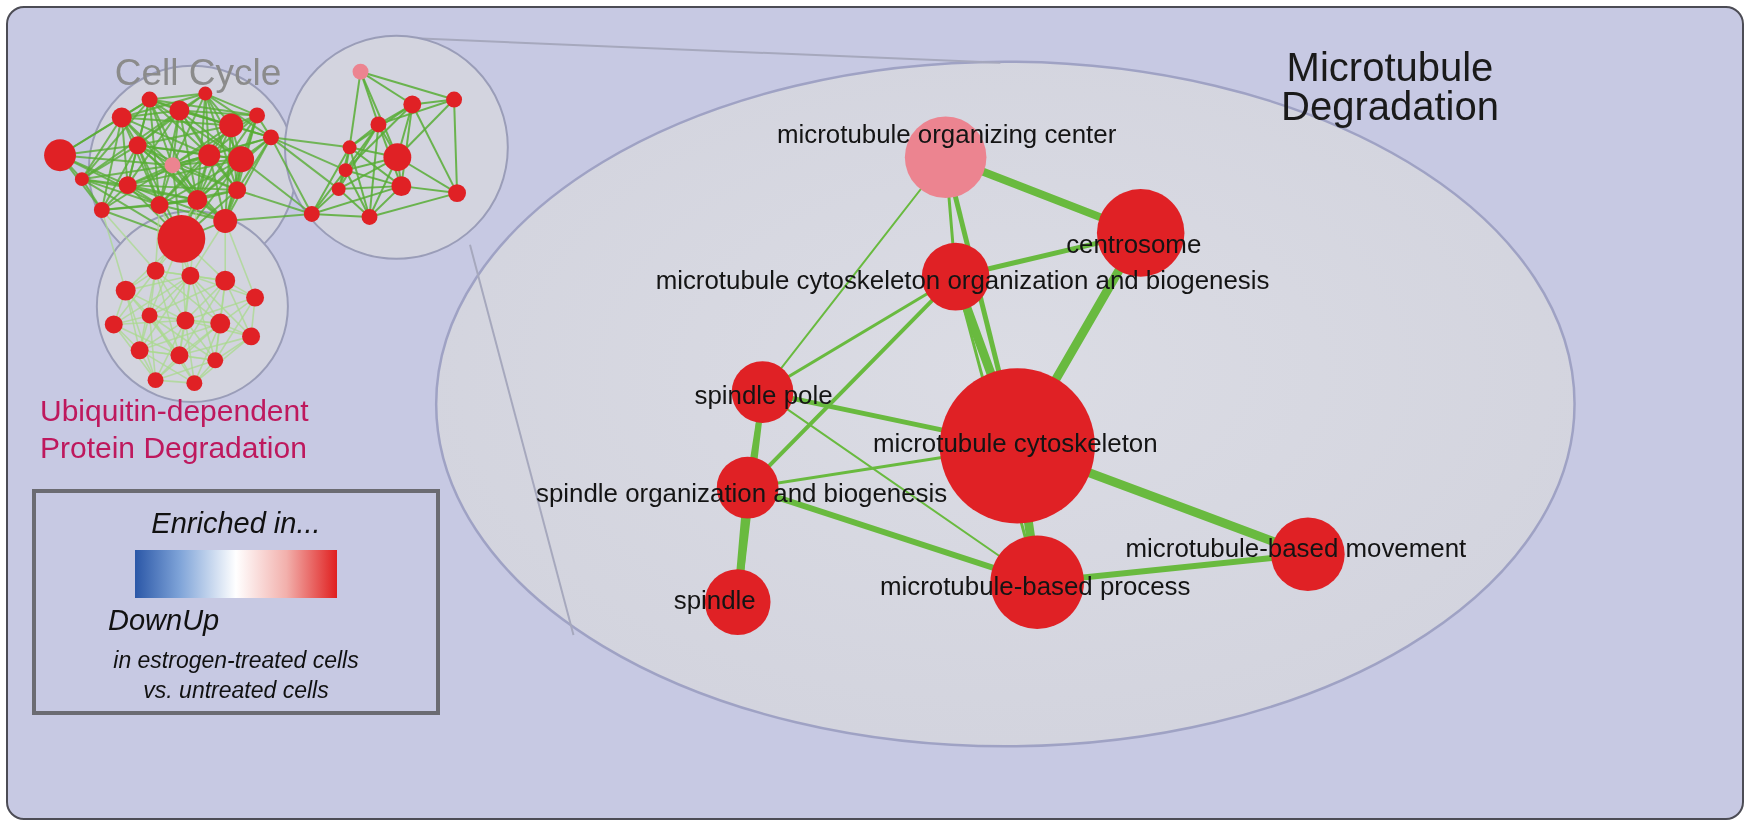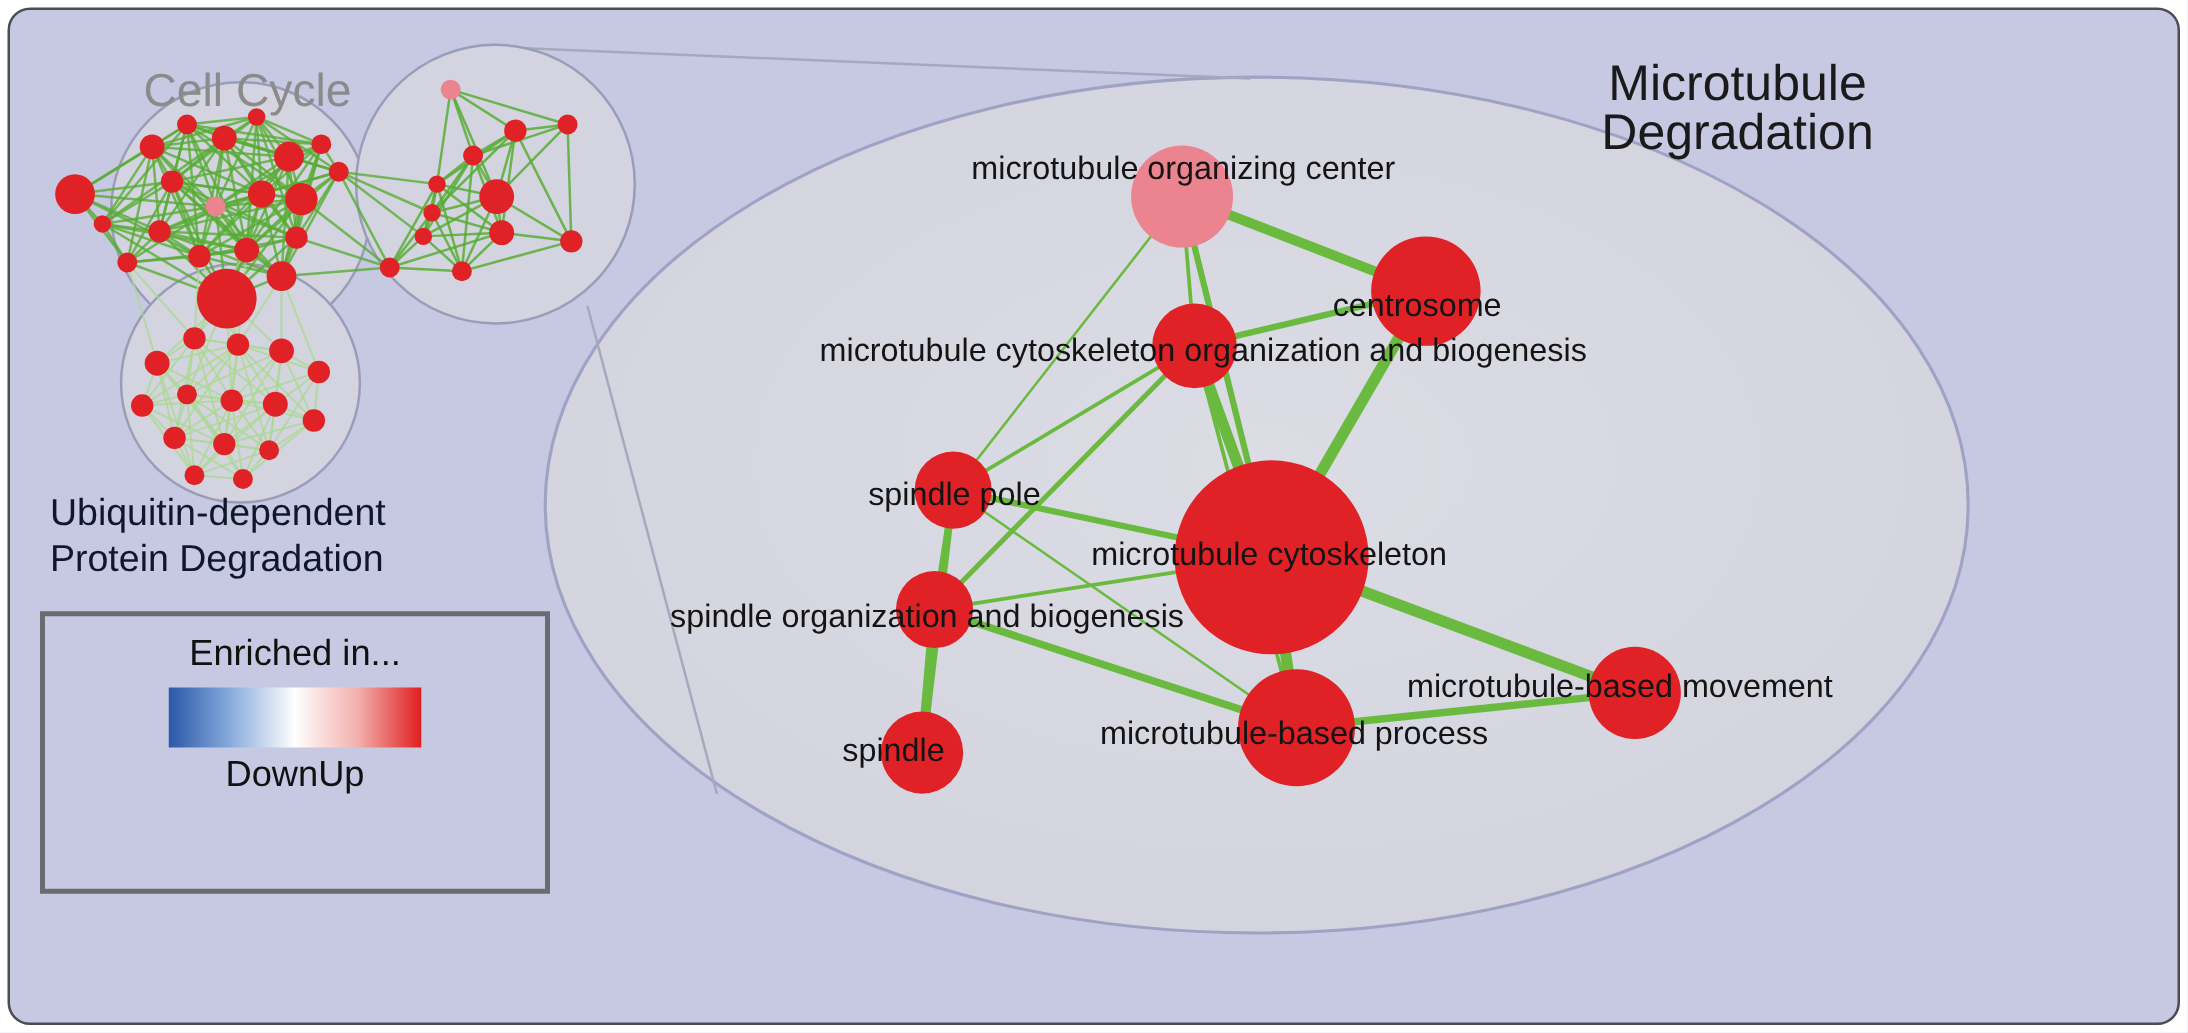--- a/index.html
+++ b/index.html
@@ -4,26 +4,26 @@
 <style>
   html,body{margin:0;padding:0;background:#ffffff;font-family:"Liberation Sans",sans-serif;}
   .stage{position:relative;width:1750px;height:826px;background:#ffffff;overflow:hidden;}
   .canvas{position:absolute;left:6px;top:6px;right:6px;bottom:6px;background:#c7c9e3;
           border:2px solid #4c4c55;border-radius:18px;overflow:hidden;}
   svg.netsvg{position:absolute;left:0;top:0;width:100%;height:100%;}
   svg.netsvg text{font-family:"Liberation Sans",sans-serif;font-size:26px;fill:#141414;}
   .overlay{position:absolute;color:#141414;}
   .main-title{left:1262px;top:40px;width:240px;text-align:center;font-size:40px;line-height:39px;color:#1a1a1a;}
   .cc-label{left:100px;top:44px;width:180px;text-align:center;font-size:37px;color:#8b8b8b;}
-  .ub-label{left:32px;top:384px;width:280px;font-size:30px;line-height:37px;color:#0f172a;}
-  .legend{left:24px;top:481px;width:408px;height:226px;border:4px solid #6b6b72;background:#c7c9e3;box-sizing:border-box;}
+  .ub-label{left:32px;top:384px;width:280px;font-size:30px;line-height:37px;color:#be185d;}
+  .legend{left:24px;top:481px;width:408px;height:226px;border:4px solid #6b6b72;background:#c7c9e3;box-sizing:border-box;font-style:italic;}
   .legend-title{text-align:center;font-size:29px;margin-top:14px;color:#111;}
   .legend-bar{width:202px;height:48px;margin:10px auto 0 auto;
               background:linear-gradient(to right,#2b57a7 0%,#7ea3d8 22%,#ffffff 50%,#f2b0ac 75%,#e01f1f 100%);}
-  .legend-ends{display:flex;justify-content:center;width:256px;margin:6px auto 0 auto;font-size:29px;color:#111;}
+  .legend-ends{display:flex;justify-content:flex-start;width:256px;margin:6px auto 0 auto;font-size:29px;color:#111;}
   .legend-caption{text-align:center;font-size:23px;line-height:30px;margin-top:8px;color:#111;}
 </style>
 </head>
 <body>
 
 <div class="stage">
   <div class="canvas">
 
     <svg class="netsvg" id="network-svg" viewBox="0 0 1738 814">
       <defs>
@@ -413,16 +413,20 @@
       <div>Protein Degradation</div>
     </div>
 
     <div class="overlay legend">
       <div class="legend-title">Enriched in...</div>
       <div class="legend-bar"></div>
       <div class="legend-ends">
         <span>Down</span>
         <span>Up</span>
       </div>
+      <div class="legend-caption">
+        <div>in estrogen-treated cells</div>
+        <div>vs. untreated cells</div>
+      </div>
     </div>
 
   </div>
 </div>
 
 </body></html>

